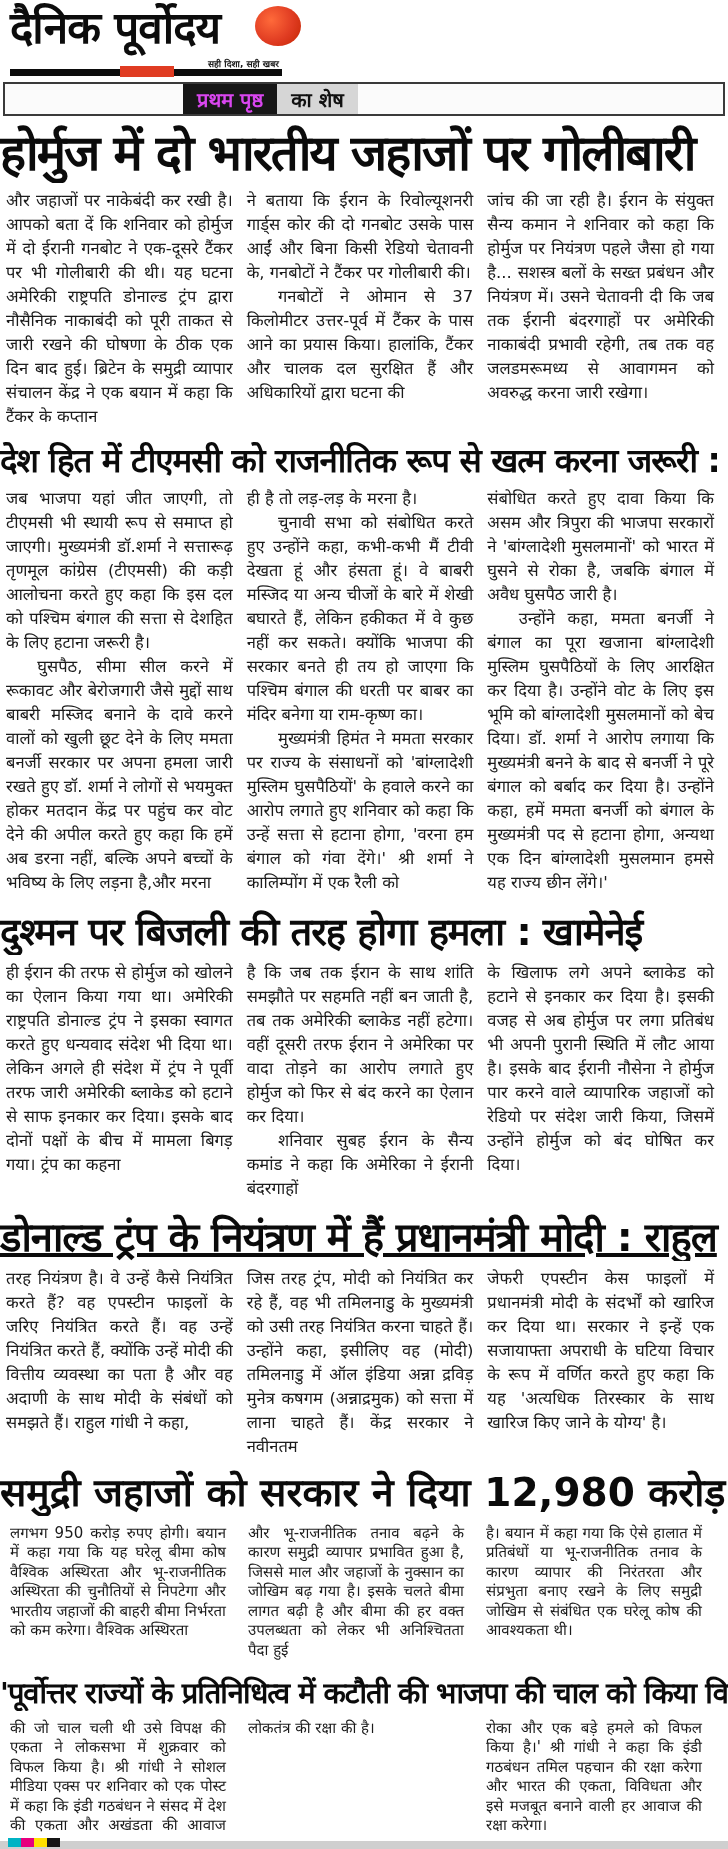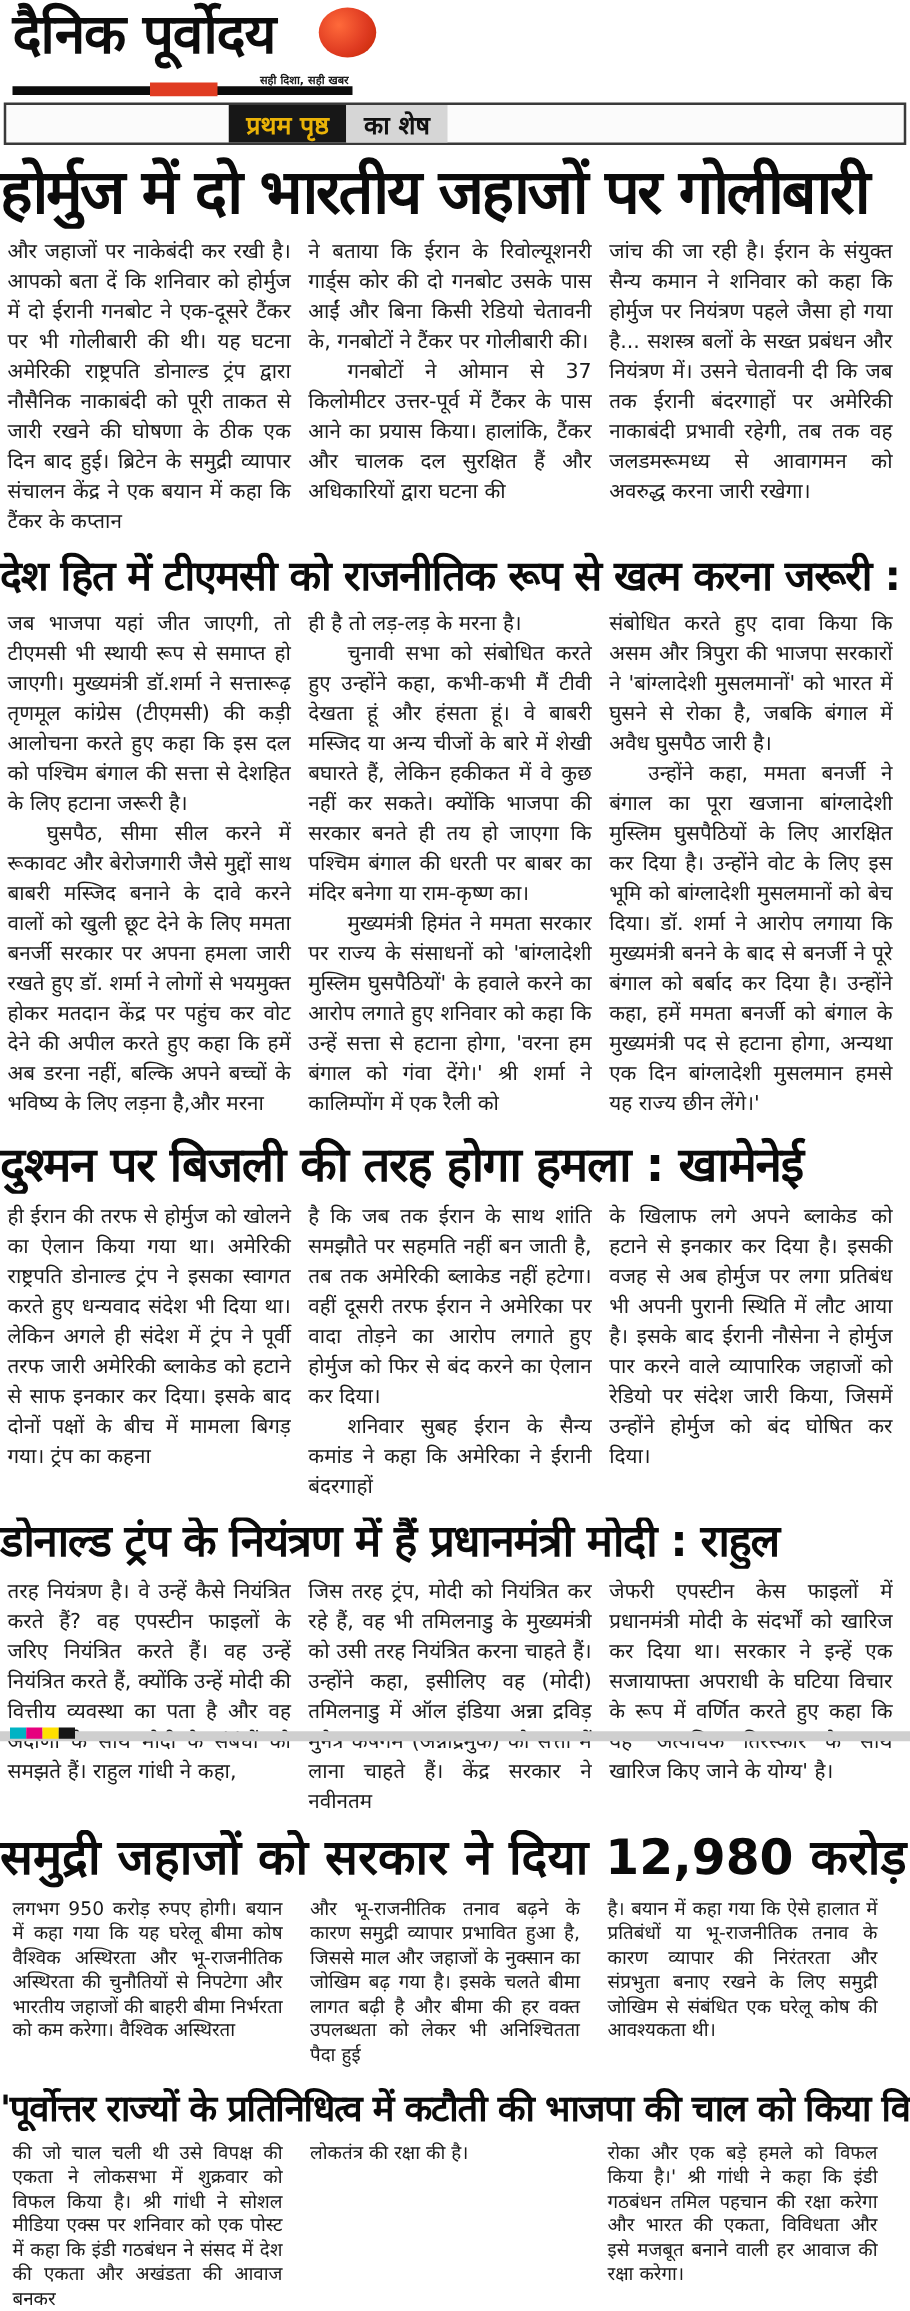--- a/index.html
+++ b/index.html
@@ -1,48 +1,48 @@
 <!DOCTYPE html>
 <html lang="hi"><head>
 <meta charset="utf-8">
 <style>
   * { margin:0; padding:0; box-sizing:border-box; }
   html,body { background:#fff; }
   body {
     width:728px; height:1849px; overflow:hidden; position:relative;
     font-family:"DejaVu Sans", sans-serif; color:#141414;
   }
-  .page { width:728px; height:1393px; position:relative; background:#fff; }
+  .page { width:728px; height:1849px; position:relative; background:#fff; }
 
   
   .masthead { position:relative; height:80px; padding:4px 0 0 10px; }
   .logo { font-size:44px; font-weight:800; letter-spacing:-1px; line-height:1.1;
           color:#0c0c0c; display:inline-block; position:relative; z-index:2; }
   .logo-dot { position:absolute; left:255px; top:6px; width:46px; height:40px;
           border-radius:50%; z-index:1;
           background:radial-gradient(circle at 35% 35%, #ff6a3a 0%, #e03c22 55%, #c22400 100%); }
   .tagline { position:absolute; left:208px; top:57px; font-size:9px; font-weight:700; color:#1a1a1a; z-index:3; }
   .mast-rule { position:absolute; left:10px; top:69px; width:272px; height:7px; background:#0c0c0c; }
   .mast-redbox { position:absolute; left:120px; top:66px; width:54px; height:11px; background:#e03c22; z-index:4; }
 
   
   .tabbar { margin:2px 3px 0 3px; border:2px solid #3a3a3a; background:#fbfbfb;
             height:34px; display:flex; align-items:stretch; padding-left:178px; }
   .tab { display:flex; align-items:center; justify-content:center;
          font-size:20px; font-weight:700; padding:0 14px; cursor:pointer; }
-  .tab.active { background:#171717; color:#eab308; }
+  .tab.active { background:#171717; color:#d946ef; }
   .tab.rest { background:#d6d6d6; color:#111; }
 
   
   .headline { text-align:left; font-weight:800; color:#0b0b0b; line-height:1.18;
               letter-spacing:-1px; white-space:nowrap; overflow:hidden; }
   .hl-1 { font-size:49px; margin-top:9px; letter-spacing:-2px; }
   .hl-2 { font-size:33px; margin-top:13px; }
   .hl-3 { font-size:38px; margin-top:15px; }
-  .hl-4 { font-size:35px; margin-top:13px; }
+  .hl-4 { font-size:40px; margin-top:13px;text-decoration:underline; }
   .hl-5 { font-size:39px; margin-top:11px; font-weight:600; letter-spacing:0; }
   .hl-6 { font-size:29px; margin-top:16px; font-weight:700; }
 
   
   .cols { display:flex; gap:14px; padding:6px 14px 0 6px; text-align:justify; }
   .col { flex:1 1 0; min-width:0; }
   .col p { font-size:16.5px; line-height:24px; color:#1b1b1b; }
   .col p.ind { text-indent:1.9em; }
   .cols.alt .col p { font-size:15px; line-height:19.5px; }
   .cols.alt { gap:22px; padding:8px 26px 0 10px; }

